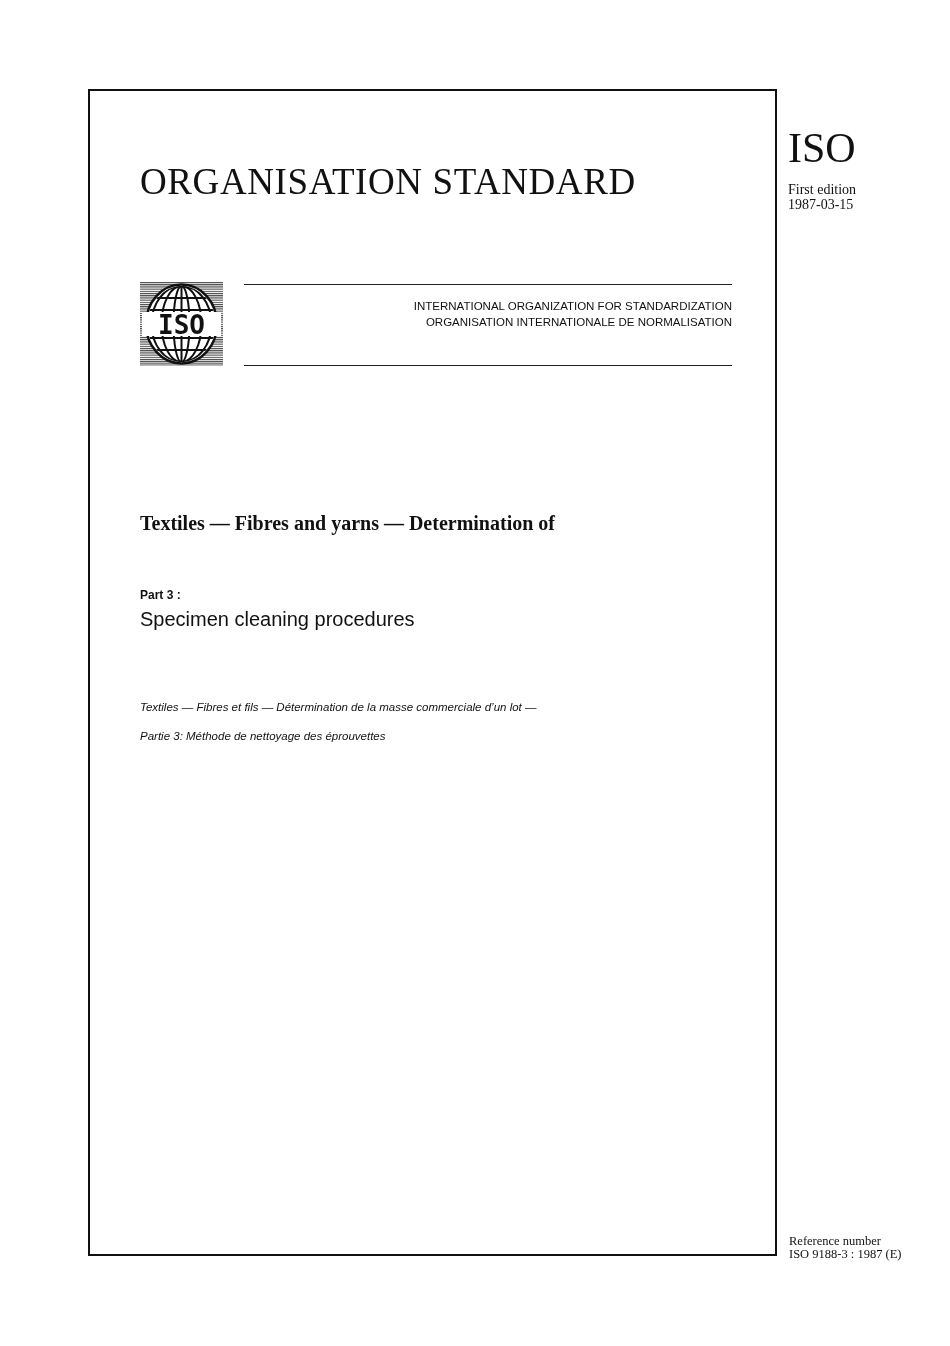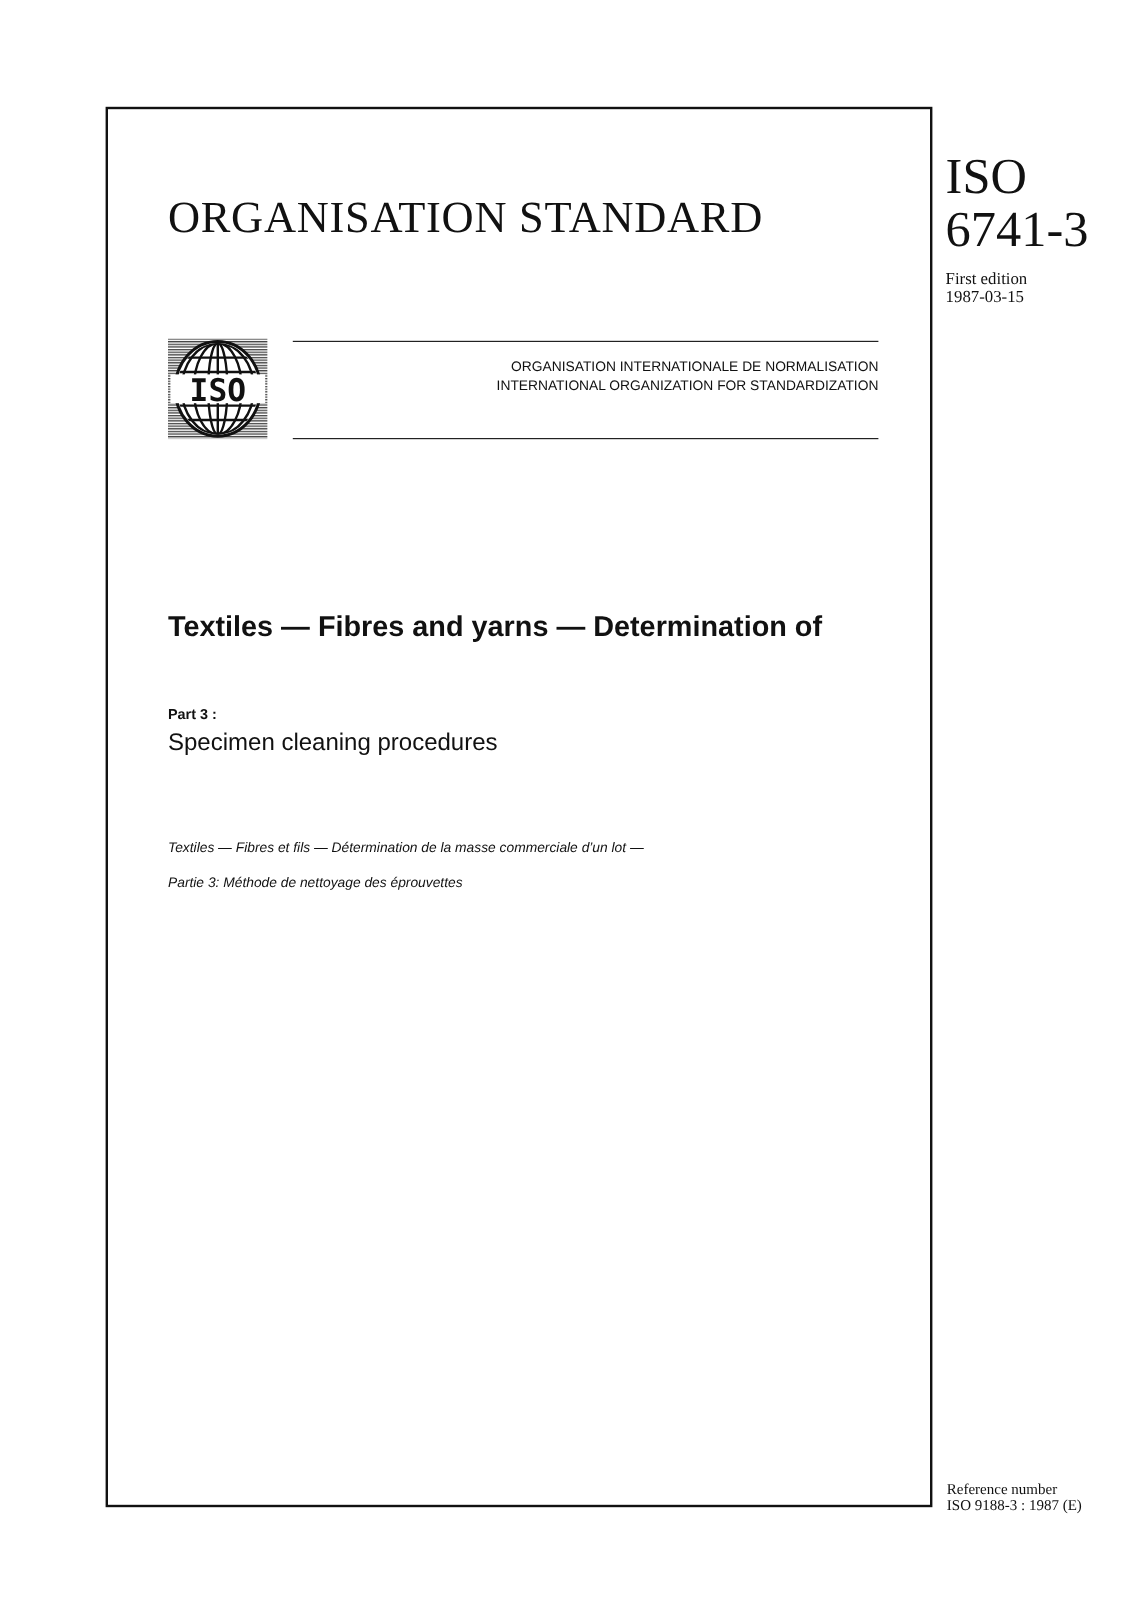--- a/index.html
+++ b/index.html
@@ -85,23 +85,23 @@
     line-height: 16px;
     text-align: right;
     white-space: nowrap;
   }
   .org-names span { display: block; }
 
   .doc-title {
     position: absolute;
     left: 140px;
     top: 511px;
-    font-family: Liberation Sans, sans-serif;
+    font-family: Liberation Serif, serif;
     font-weight: bold;
-    font-size: 24px;
+    font-size: 20px;
     line-height: 24px;
     white-space: nowrap;
   }
   .doc-title span { display: block; }
 
   .part-label {
     position: absolute;
     left: 140px;
     top: 583px;
     font-family: "Liberation Sans", "DejaVu Sans", sans-serif;
@@ -143,21 +143,20 @@
 </style>
 </head>
 <body>
 
 <div class="frame"></div>
 
 <div class="main-title">ORGANISATION STANDARD</div>
 
 <div class="iso-side">
   <span class="iso-label">ISO</span>
-  <span class="iso-number">6741-3</span>
   <span class="edition">First edition</span>
   <span class="date">1987-03-15</span>
 </div>
 
 <svg class="logo" viewBox="0 0 83 84" xmlns="http://www.w3.org/2000/svg">
   <defs>
     <pattern id="hstripes" width="4" height="2.2" patternUnits="userSpaceOnUse">
       <rect x="0" y="0" width="4" height="1.1" fill="#444"></rect>
     </pattern>
     <clipPath id="globeclip">
@@ -176,22 +175,22 @@
     <line x1="0" y1="56" x2="83" y2="56"></line>
     <line x1="0" y1="68" x2="83" y2="68"></line>
   </g>
   <rect x="2" y="30" width="79" height="24" fill="#ffffff"></rect>
   <text x="41.5" y="52" text-anchor="middle" font-family="DejaVu Sans Mono, monospace" font-weight="bold" font-size="26" fill="#111">ISO</text>
 </svg>
 
 <div class="rule top"></div>
 
 <div class="org-names">
+  <span>INTERNATIONAL ORGANIZATION FOR STANDARDIZATION</span>
   <span>ORGANISATION INTERNATIONALE DE NORMALISATION</span>
-  <span>INTERNATIONAL ORGANIZATION FOR STANDARDIZATION</span>
 </div>
 
 <div class="rule bottom"></div>
 
 <div class="doc-title">
   <span>Textiles — Fibres and yarns — Determination of</span>
 </div>
 
 <div class="part-label">Part 3 :</div>
 <div class="part-subtitle">Specimen cleaning procedures</div>

